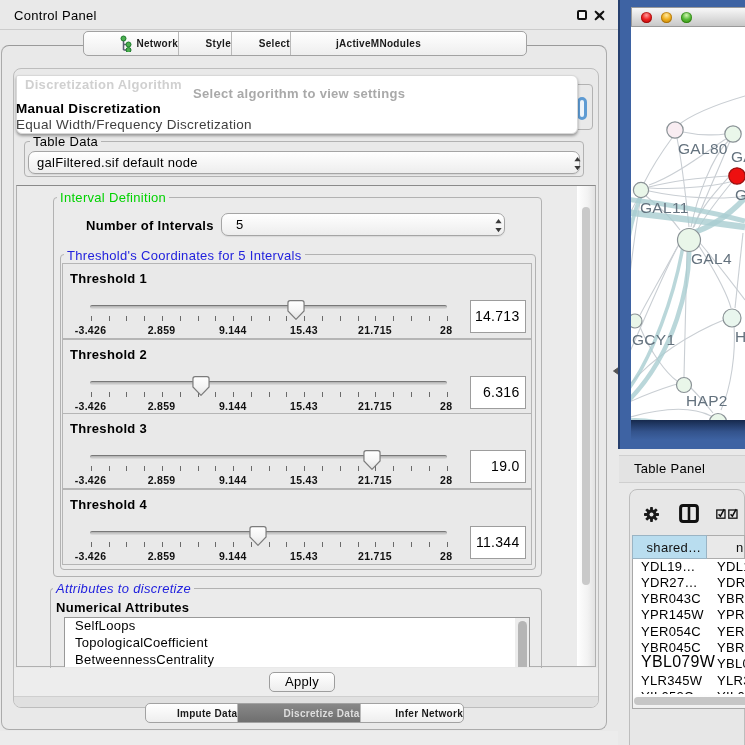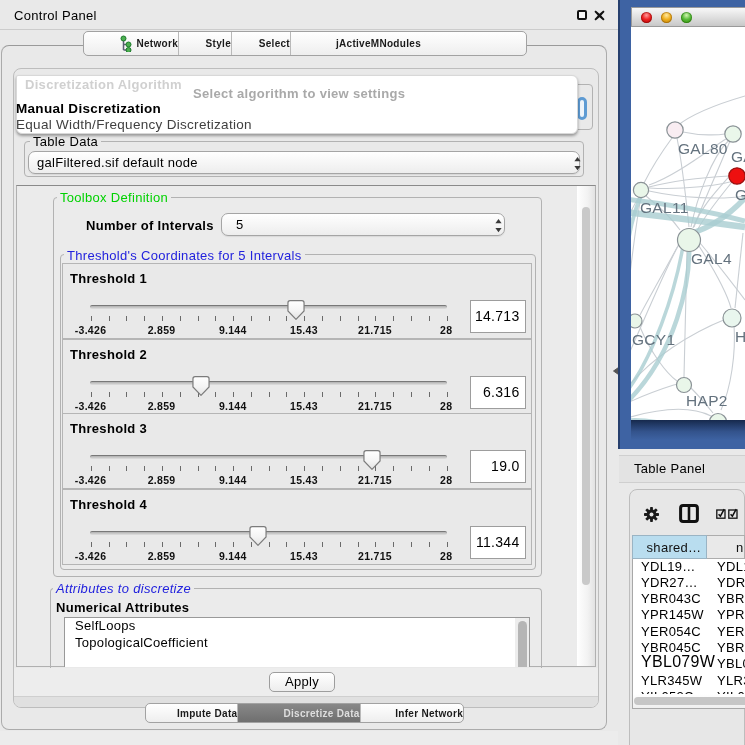--- a/index.html
+++ b/index.html
@@ -66,21 +66,21 @@
       <path d="M4.5 15.2 L7.6 11 L1.4 11 Z" fill="#3a3a3a"></path>
     </svg>
 </div>
 
 <div class="abs" style="left:16px;top:185px;width:580px;height:482px;border:1px solid #b0b0b0;border-top:1px solid #8a8a8a;background:#ebebeb;"></div>
 
 <div class="abs" style="left:577px;top:186px;width:18px;height:480px;background:linear-gradient(90deg,#ffffff,#f2f2f2 60%,#e2e2e2);"></div>
 <div class="abs" style="left:582px;top:207px;width:8px;height:378px;background:#c9c9c9;border-radius:4px;"></div>
 
 <div class="group" style="left:53px;top:197px;width:489px;height:380px;"></div>
-<div class="gtitle" style="left:57px;top:190px;color:#00d200;background:#ebebeb;">Toolbox Definition</div>
+<div class="gtitle" style="left:57px;top:190px;color:#00d200;background:#ebebeb;">Interval Definition</div>
 
 <div class="abs b13" style="left:86px;top:218px;">Number of Intervals</div>
 <div class="combo" style="left:221px;top:213px;width:284px;height:23px;padding-left:14px;">5
   <svg class="stepper" style="left:272px;top:3px;" width="9" height="17" viewBox="0 0 9 17">
       <path d="M4.5 2 L7.6 6.2 L1.4 6.2 Z" fill="#3a3a3a"></path>
       <path d="M4.5 15.2 L7.6 11 L1.4 11 Z" fill="#3a3a3a"></path>
     </svg>
 </div>
 
 <div class="group" style="left:60px;top:254px;width:476px;height:316px;"></div>
@@ -258,20 +258,21 @@
     <path d="M2.8 0.7 H14.7 Q16.8 0.7 16.8 2.8 V11 L8.75 19.3 L0.7 11 V2.8 Q0.7 0.7 2.8 0.7 Z" fill="url(#g4)" stroke="#7b7b7b" stroke-width="1.2"></path>
   </svg>
 <div class="vbox" style="left:470px;top:526px;width:56px;height:33px;line-height:31px;">11.344</div>
 
 <div class="group" style="left:50px;top:588px;width:492px;height:82px;border-bottom:none;border-radius:4px 4px 0 0;"></div>
 <div class="gtitle" style="left:53px;top:581px;color:#2222dd;background:#ebebeb;font-style:italic;">Attributes to discretize</div>
 <div class="abs b13" style="left:56px;top:600px;">Numerical Attributes</div>
 <div class="abs" style="left:64px;top:617px;width:466px;height:50px;border:1px solid #999;border-bottom:none;background:#fff;overflow:hidden;">
   <div class="listitem">SelfLoops</div>
   <div class="listitem">TopologicalCoefficient</div>
+  <div class="listitem">BetweennessCentrality</div>
 </div>
 <div class="abs" style="left:515px;top:618px;width:14px;height:49px;background:#ededed;"></div>
 <div class="abs" style="left:518px;top:621px;width:9px;height:46px;background:#b5b5b5;border-radius:5px 5px 0 0;"></div>
 
 <div class="abs" style="left:14px;top:668px;width:584px;height:29px;background:#ededed;border-bottom:1px solid #cfcfcf;"></div>
 <div class="abs" style="left:269px;top:672px;width:66px;height:20px;background:linear-gradient(#ffffff,#ededed);border:1px solid #9d9d9d;border-radius:5px;font-size:13px;text-align:center;line-height:18px;">Apply</div>
 
 <div class="pill" style="left:145px;top:703px;width:319px;height:20px;">
   <div class="seg" style="width:93px;">Impute Data</div>
   <div class="seg sel" style="width:123px;">Discretize Data</div>

